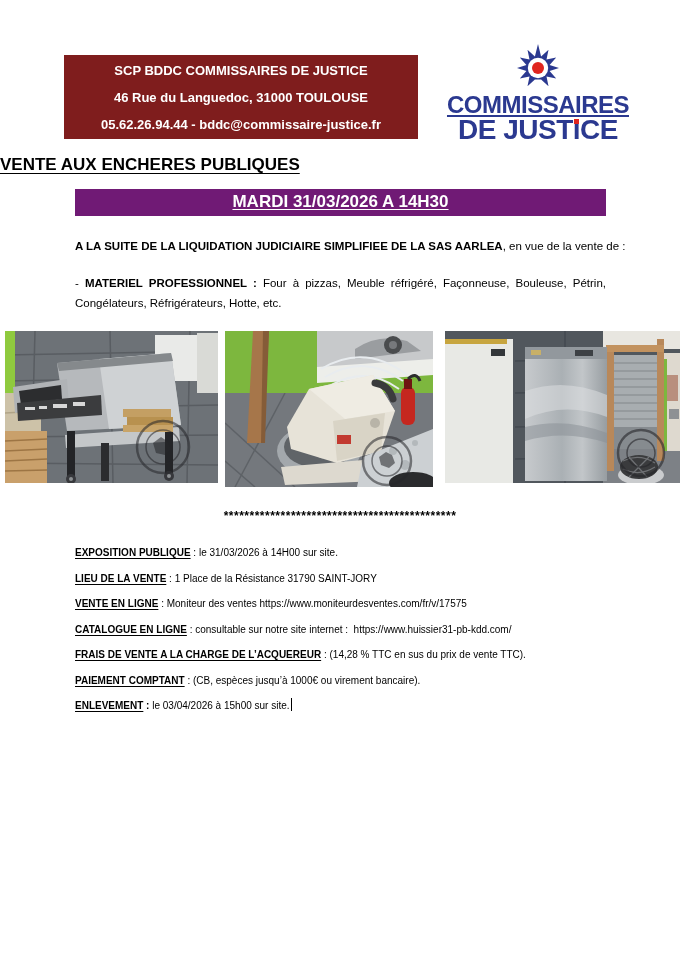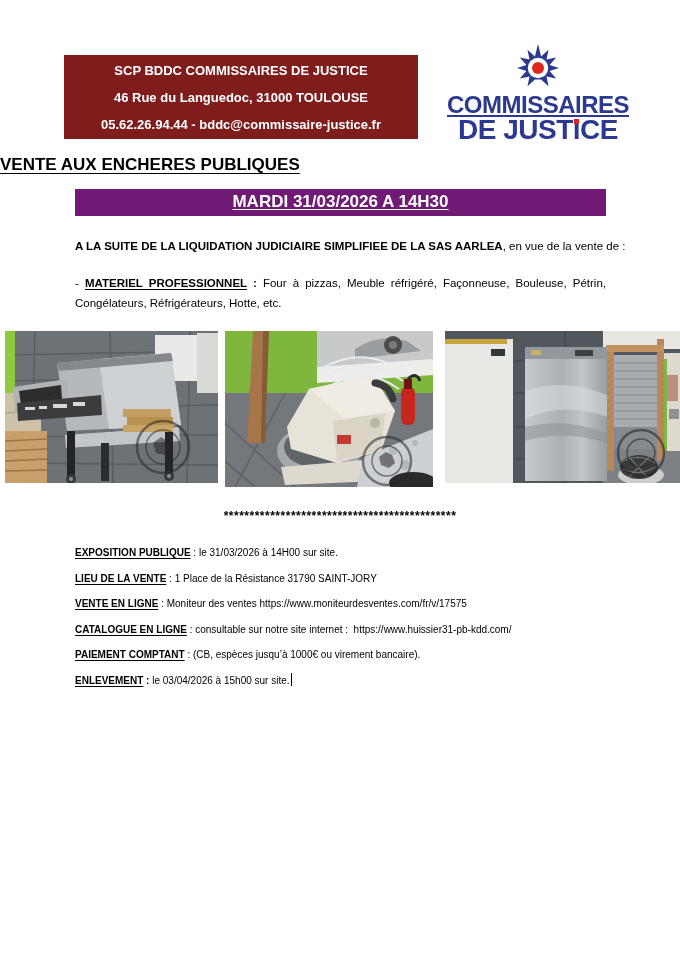--- a/index.html
+++ b/index.html
@@ -93,21 +93,21 @@
     white-space: nowrap;
   }
   .materiel {
     position: absolute;
     left: 75px; top: 274px;
     width: 531px;
     font-size: 11.5px;
     line-height: 19.5px;
     text-align: justify;
   }
-  .u { text-decoration: underline; text-underline-offset: 2px; }
+  .u { text-underline-offset: 2px; }
 
   
   .photos { position: absolute; left: 0; top: 331px; width: 680px; height: 156px; }
   .photo { position: absolute; top: 0; }
   .photo-2 { height: 156px; }
 
   
   .separator {
     position: absolute;
     left: 0; right: 0; top: 509px;
@@ -338,17 +338,18 @@
     </svg>
   </div>
 
   <div class="separator">*********************************************</div>
 
   <div class="details">
     <div class="detail-row"><span class="lbl">EXPOSITION PUBLIQUE</span><span> : </span><span>le 31/03/2026 à 14H00 sur site.</span></div>
     <div class="detail-row"><span class="lbl">LIEU DE LA VENTE</span><span> : </span><span>1 Place de la Résistance 31790 SAINT-JORY</span></div>
     <div class="detail-row"><span class="lbl">VENTE EN LIGNE</span><span> : </span><span>Moniteur des ventes https://www.moniteurdesventes.com/fr/v/17575</span></div>
     <div class="detail-row"><span class="lbl">CATALOGUE EN LIGNE</span><span> : </span><span>consultable sur notre site internet :  https://www.huissier31-pb-kdd.com/</span></div>
+    <div class="detail-row"><span class="lbl">FRAIS DE VENTE A LA CHARGE DE L’ACQUEREUR</span><span> : </span><span>(14,28 % TTC en sus du prix de vente TTC).</span></div>
     <div class="detail-row"><span class="lbl">PAIEMENT COMPTANT</span><span> : </span><span>(CB, espèces jusqu’à 1000€ ou virement bancaire).</span></div>
     <div class="detail-row"><span class="lbl">ENLEVEMENT</span><span class="sep-bold"> : </span><span>le 03/04/2026 à 15h00 sur site.</span><span class="cursor"></span></div>
   </div>
 
 </div>
 
 </body></html>

